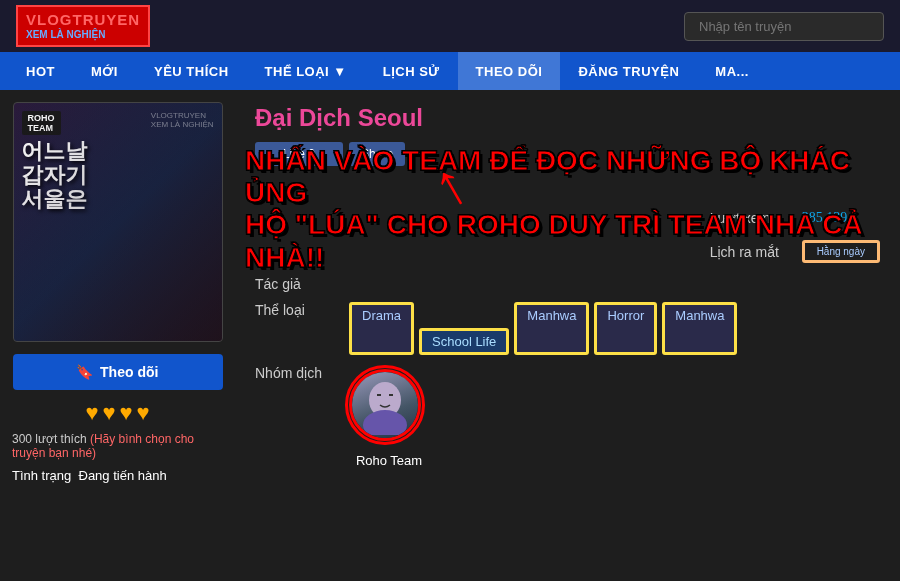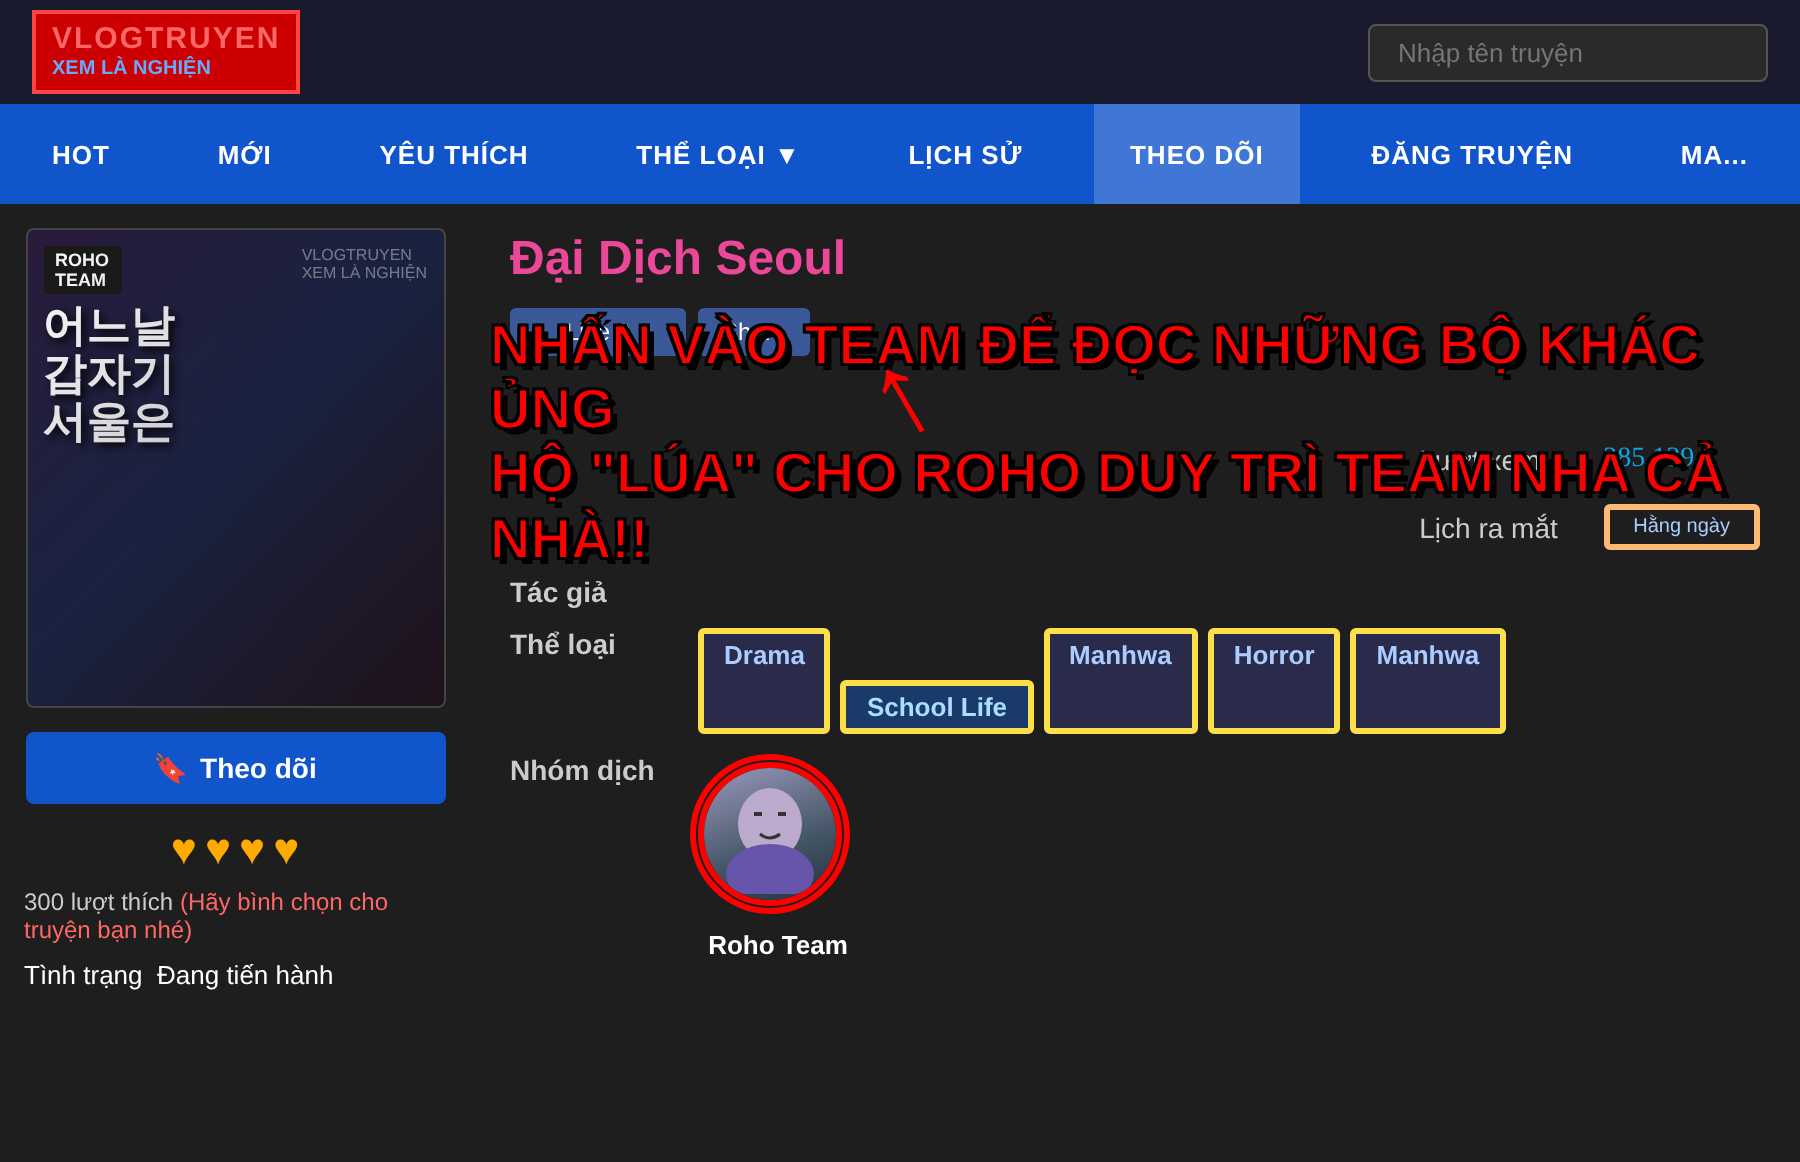--- a/index.html
+++ b/index.html
@@ -51,23 +51,22 @@
       border-radius: 4px;
       font-size: 13px;
       width: 200px;
     }
 
     
     .nav {
       background: #1155cc;
       display: flex;
       align-items: center;
-      height: 50px;
+      height: 38px;
       padding: 0 8px;
-      justify-content: space-between;
     }
     .nav-item {
       color: white;
       font-size: 13px;
       font-weight: 600;
       padding: 0 18px;
       height: 100%;
       display: flex;
       align-items: center;
       cursor: pointer;
@@ -217,21 +216,20 @@
       text-shadow: 3px 3px 0 black, -1px -1px 0 black, 1px -1px 0 black, -1px 1px 0 black;
       line-height: 1.15;
       z-index: 10;
       text-transform: uppercase;
       -webkit-text-stroke: 1px black;
     }
 
     
     .info-section {
       margin-top: 110px;
-      font-weight: bold;
     }
     .info-row {
       display: flex;
       align-items: flex-start;
       margin-bottom: 10px;
       gap: 14px;
     }
     .info-label {
       color: #ccc;
       font-size: 14px;

